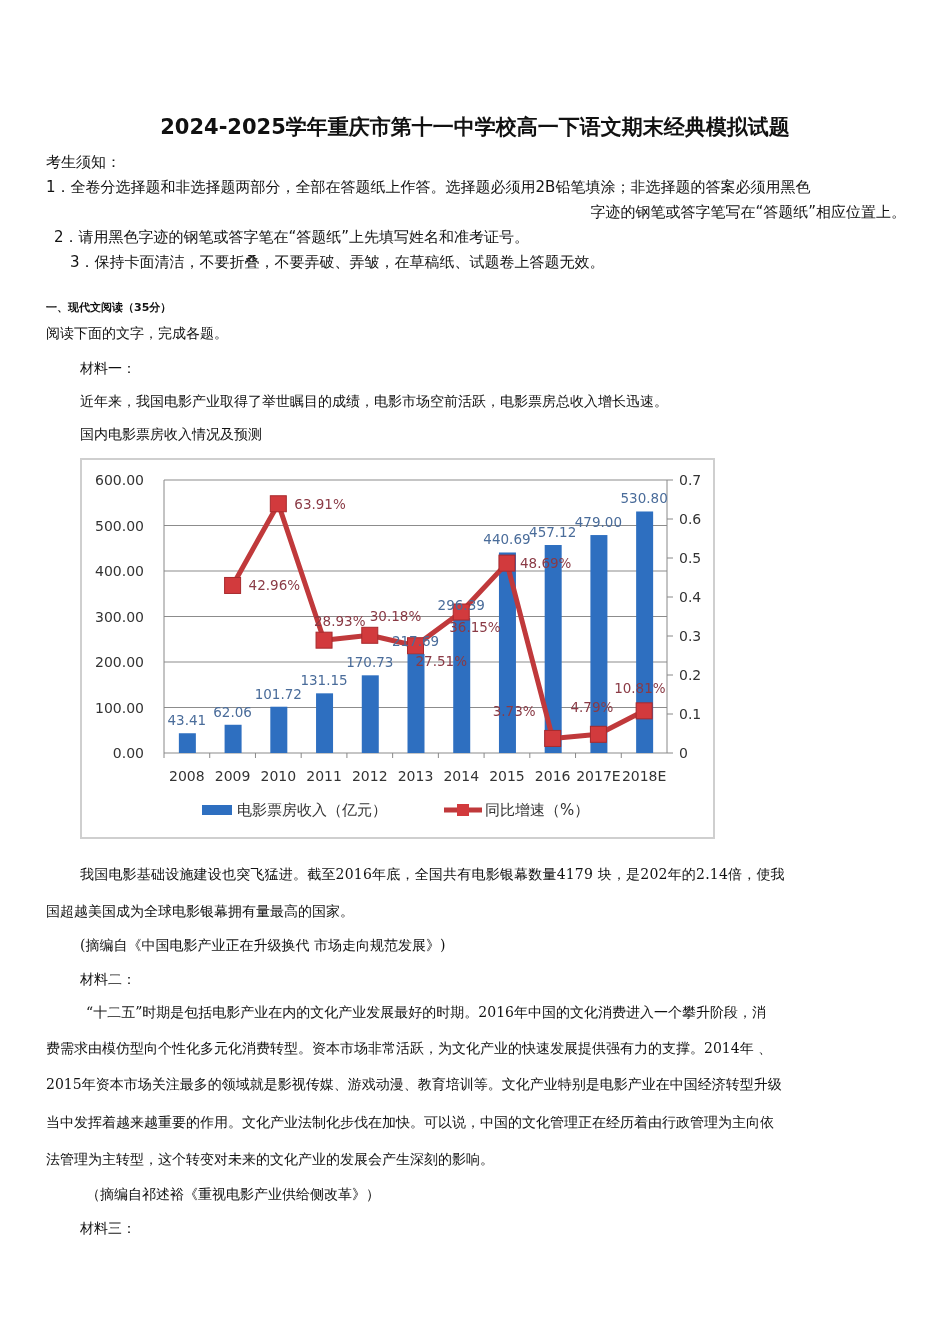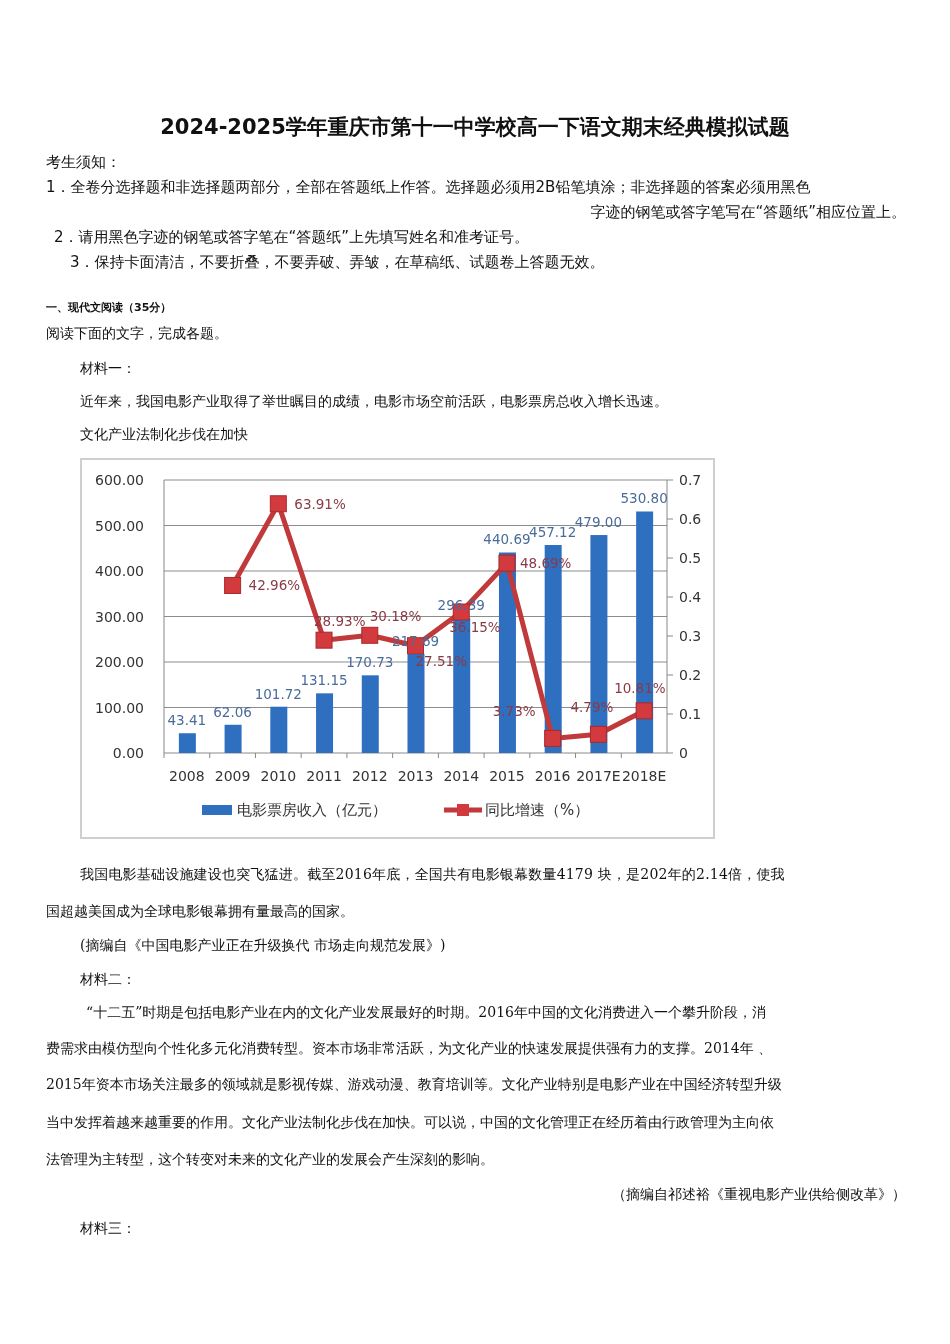--- a/index.html
+++ b/index.html
@@ -24,21 +24,21 @@
 <div class="abs notice b" style="top:175px;">1．全卷分选择题和非选择题两部分，全部在答题纸上作答。选择题必须用2B铅笔填涂；非选择题的答案必须用黑色</div>
 <div class="abs notice b" style="top:200px;text-align:right;">字迹的钢笔或答字笔写在“答题纸”相应位置上。</div>
 <div class="abs notice b" style="top:225px;margin-left:8px;">2．请用黑色字迹的钢笔或答字笔在“答题纸”上先填写姓名和准考证号。</div>
 <div class="abs notice b" style="top:250px;margin-left:24px;">3．保持卡面清洁，不要折叠，不要弄破、弄皱，在草稿纸、试题卷上答题无效。</div>
 
 <div class="abs sec">一、现代文阅读（35分）</div>
 <div class="p" style="top:325px; font-family:'DejaVu Sans','Liberation Sans',sans-serif;">阅读下面的文字，完成各题。</div>
 
 <div class="p indent" style="top:360px;">材料一：</div>
 <div class="p indent" style="top:393px;">近年来，我国电影产业取得了举世瞩目的成绩，电影市场空前活跃，电影票房总收入增长迅速。</div>
-<div class="p indent" style="top:426px;">文化产业法制化步伐在加快</div>
+<div class="p indent" style="top:426px;">国内电影票房收入情况及预测</div>
 
 <div class="abs chart-frame">
   <svg id="chart" width="631" height="377" viewBox="0 0 631 377">
       <line x1="82" y1="293" x2="585" y2="293" stroke="#8c8c8c" stroke-width="1.2"></line>
       <text x="62" y="298" text-anchor="end" font-size="14" fill="#333">0.00</text>
       <line x1="82" y1="247.5" x2="585" y2="247.5" stroke="#8c8c8c" stroke-width="1.2"></line>
       <text x="62" y="252.5" text-anchor="end" font-size="14" fill="#333">100.00</text>
       <line x1="82" y1="202" x2="585" y2="202" stroke="#8c8c8c" stroke-width="1.2"></line>
       <text x="62" y="207" text-anchor="end" font-size="14" fill="#333">200.00</text>
       <line x1="82" y1="156.5" x2="585" y2="156.5" stroke="#8c8c8c" stroke-width="1.2"></line>
@@ -143,14 +143,14 @@
 <div class="p indent" style="top:866px; letter-spacing:0.2px;">我国电影基础设施建设也突飞猛进。截至2016年底，全国共有电影银幕数量4179 块，是202年的2.14倍，使我</div>
 <div class="p" style="top:903px;">国超越美国成为全球电影银幕拥有量最高的国家。</div>
 <div class="p indent" style="top:937px;">(摘编自《中国电影产业正在升级换代 市场走向规范发展》)</div>
 <div class="p indent" style="top:971px;">材料二：</div>
 
 <div class="p indent" style="top:1004px; padding-left:40px;">“十二五”时期是包括电影产业在内的文化产业发展最好的时期。2016年中国的文化消费进入一个攀升阶段，消</div>
 <div class="p" style="top:1040px;">费需求由模仿型向个性化多元化消费转型。资本市场非常活跃，为文化产业的快速发展提供强有力的支撑。2014年 、</div>
 <div class="p" style="top:1076px;">2015年资本市场关注最多的领域就是影视传媒、游戏动漫、教育培训等。文化产业特别是电影产业在中国经济转型升级</div>
 <div class="p" style="top:1114px;font-family:Liberation Mono, monospace;">当中发挥着越来越重要的作用。文化产业法制化步伐在加快。可以说，中国的文化管理正在经历着由行政管理为主向依</div>
 <div class="p" style="top:1151px;">法管理为主转型，这个转变对未来的文化产业的发展会产生深刻的影响。</div>
-<div class="p indent" style="top:1186px; padding-left:40px;text-align:right;">（摘编自祁述裕《重视电影产业供给侧改革》）</div>
+<div class="p indent" style="top:1186px; padding-left:40px;">（摘编自祁述裕《重视电影产业供给侧改革》）</div>
 <div class="p indent" style="top:1220px;">材料三：</div>
 
 </body></html>

